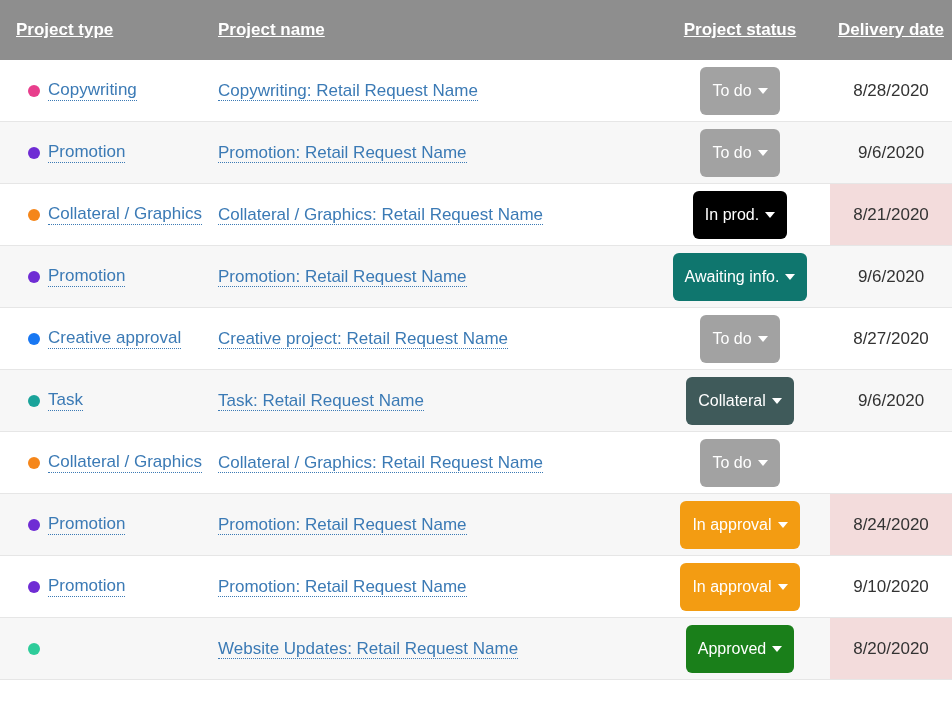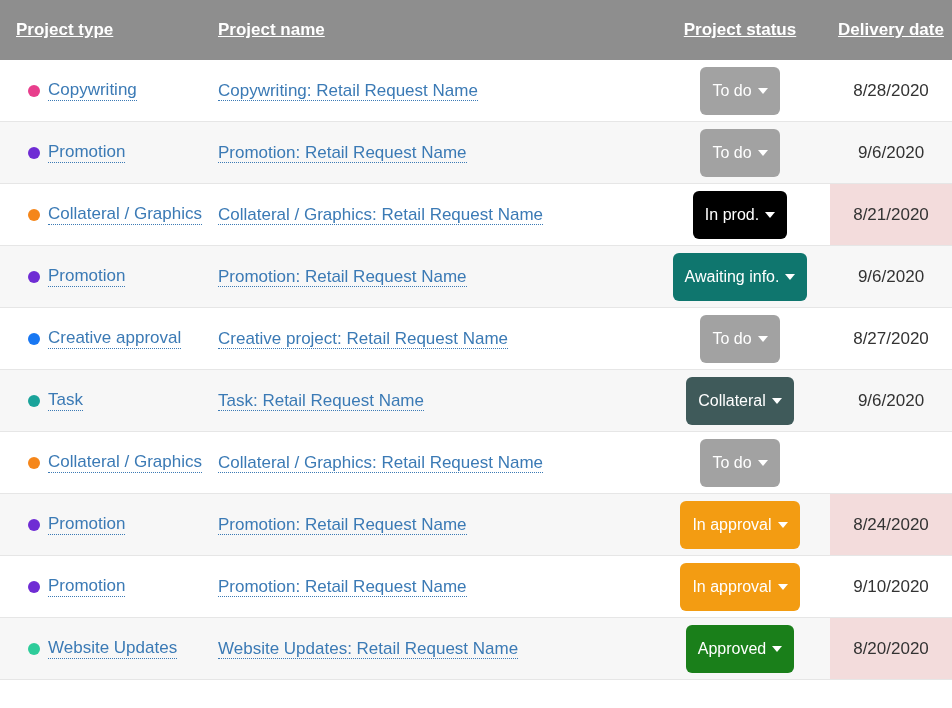--- a/index.html
+++ b/index.html
@@ -248,21 +248,20 @@
             <span class="caret"></span>
           </button>
         </div>
         <div class="cell date">
           <span>9/10/2020</span>
         </div>
       </div>
       <div class="row alt">
         <div class="cell type">
           <span class="dot" style="background: rgb(46, 204, 154);"></span>
-          <a class="link">Website Updates</a>
         </div>
         <div class="cell"><a class="link">Website Updates: Retail Request Name</a></div>
         <div class="cell status">
           <button class="status-btn" style="background: rgb(26, 127, 26); text-align: right;">
             <span>Approved</span>
             <span class="caret"></span>
           </button>
         </div>
         <div class="cell date overdue">
           <span>8/20/2020</span>

